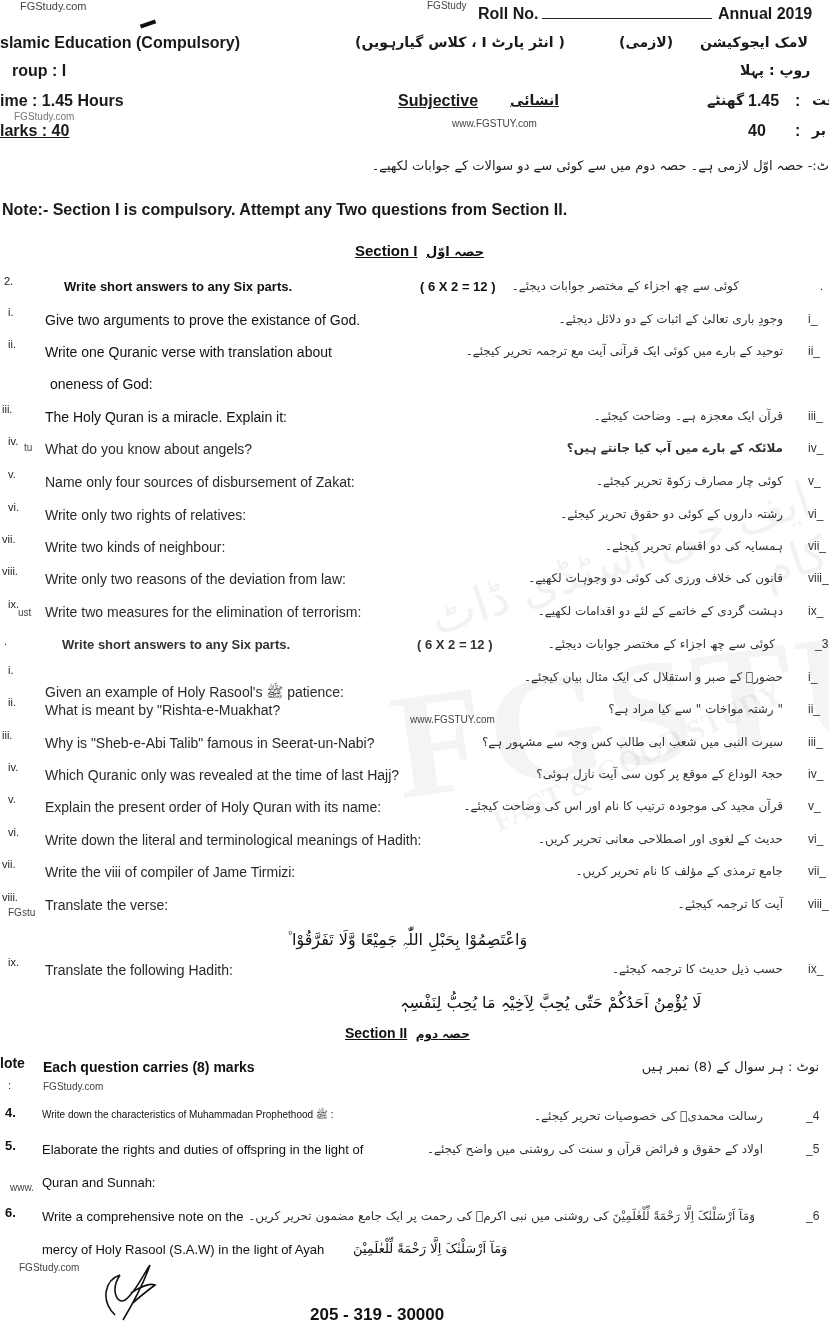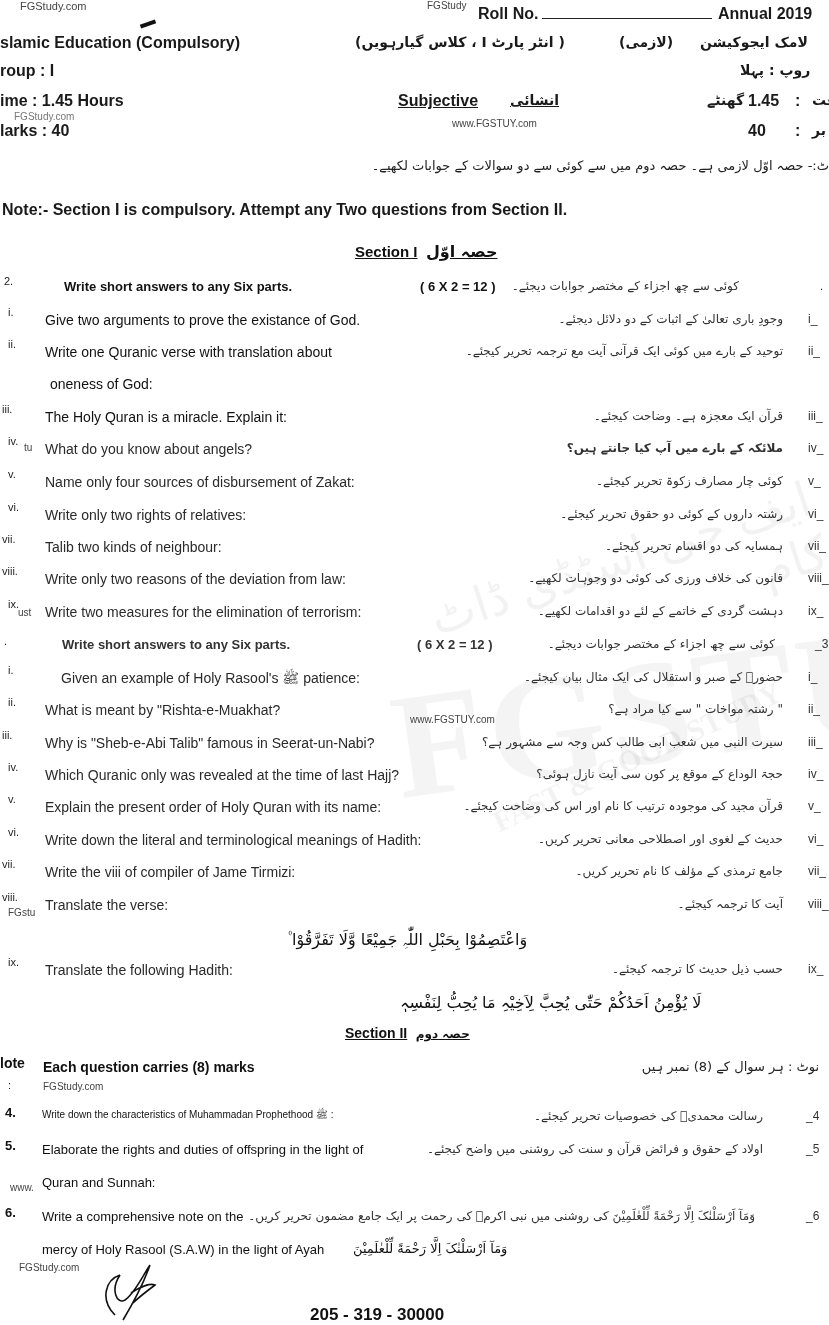--- a/index.html
+++ b/index.html
@@ -57,45 +57,45 @@
 </div>
 <div class="abs hdr" style="left:718px; top:5px;">Annual 2019</div>
 
 <div class="abs" style="left:140px; top:22px; width:16px; height:4px; background:#111; transform:rotate(-20deg);"></div>
 
 <div class="abs hdr" style="left:0px; top:34px;">slamic Education  (Compulsory)</div>
 <div class="abs hdr-ur urdu" style="left:355px; top:34px;">( انٹر پارٹ I ، کلاس گیارہویں)</div>
 <div class="abs hdr-ur urdu" style="left:619px; top:34px;">(لازمی)</div>
 <div class="abs hdr-ur urdu" style="left:700px; top:34px;">لامک ایجوکیشن</div>
 
-<div class="abs hdr" style="left:0px; top:62px;">roup : I</div>
+<div class="abs hdr" style="left:12px; top:62px;">roup : I</div>
 <div class="abs hdr-ur urdu" style="left:740px; top:62px;">روپ  :  پہلا</div>
 
 <div class="abs hdr" style="left:0px; top:92px;">ime   : 1.45  Hours</div>
 <div class="abs hdr underline" style="left:398px; top:92px;">Subjective</div>
 <div class="abs hdr-ur urdu underline" style="left:510px; top:92px;">انشائی</div>
 <div class="abs hdr-ur urdu" style="left:707px; top:92px;">گھنٹے</div>
 <div class="abs hdr" style="left:748px; top:92px;">1.45</div>
 <div class="abs hdr" style="left:795px; top:92px;">:</div>
 <div class="abs hdr-ur urdu" style="left:812px; top:92px;">قت</div>
 
 <div class="abs small-wm" style="left:14px; top:111px; color:#777;">FGStudy.com</div>
 <div class="abs small-wm" style="left:452px; top:118px;">www.FGSTUY.com</div>
 
-<div class="abs hdr" style="left:0px; top:122px;">larks : 40</div>
+<div class="abs hdr" style="left:0px; top:122px;text-decoration:underline;">larks : 40</div>
 <div class="abs hdr" style="left:748px; top:122px;">40</div>
 <div class="abs hdr" style="left:795px; top:122px;">:</div>
 <div class="abs hdr-ur urdu" style="left:812px; top:122px;">بر</div>
 
 <div class="abs urdu" style="right:0px; top:158px; font-size:13px; color:#222;">ٹ:- حصہ اوّل لازمی ہے۔ حصہ دوم میں سے کوئی سے دو سوالات کے جوابات لکھیے۔</div>
 <div class="abs bold" style="left:2px; top:201px; font-size:16px; color:#1a1a1a;">Note:- Section I is compulsory. Attempt any Two questions from Section II.</div>
 
 <div class="abs" style="left:355px; top:242px;">
   <span class="section-head">Section I</span>
-  <span class="section-head urdu" style="font-size:16px; margin-left:4px;">حصہ اوّل</span>
+  <span class="section-head urdu" style="font-size:13px; margin-left:4px;">حصہ اوّل</span>
 </div>
 
 <div class="abs q-num" style="left:4px; top:275px;">2.</div>
 <div class="abs bold" style="left:64px; top:279px; font-size:13px;">Write short answers to any Six parts.</div>
 <div class="abs bold" style="left:420px; top:279px; font-size:13px;">( 6 X 2 = 12 )</div>
 <div class="abs q-ur urdu" style="right:90px; top:279px;">کوئی سے چھ اجزاء کے مختصر جوابات دیجئے۔</div>
 <div class="abs q-num" style="left:820px; top:280px;">.</div>
 
 <div id="q2-parts">
     <div class="abs q-num" style="left: 8px; top: 306px;">i.</div>
@@ -117,42 +117,42 @@
     <div class="abs q-ur-num" style="left: 808px; top: 441px;">iv_</div>
     <div class="abs q-num" style="left: 8px; top: 468px;">v.</div>
     <div class="abs q-text" style="left: 45px; top: 474px;">Name only four sources of disbursement of Zakat:</div>
     <div class="abs q-ur urdu" style="right: 46px; top: 474px;">کوئی چار مصارف زکوۃ تحریر کیجئے۔</div>
     <div class="abs q-ur-num" style="left: 808px; top: 474px;">v_</div>
     <div class="abs q-num" style="left: 8px; top: 501px;">vi.</div>
     <div class="abs q-text" style="left: 45px; top: 507px;">Write only two rights of relatives:</div>
     <div class="abs q-ur urdu" style="right: 46px; top: 507px;">رشتہ داروں کے کوئی دو حقوق تحریر کیجئے۔</div>
     <div class="abs q-ur-num" style="left: 808px; top: 507px;">vi_</div>
     <div class="abs q-num" style="left: 2px; top: 533px;">vii.</div>
-    <div class="abs q-text" style="left: 45px; top: 539px;">Talib two kinds of neighbour:</div>
+    <div class="abs q-text" style="left: 45px; top: 539px;">Write two kinds of neighbour:</div>
     <div class="abs q-ur urdu" style="right: 46px; top: 539px;">ہمسایہ کی دو اقسام تحریر کیجئے۔</div>
     <div class="abs q-ur-num" style="left: 808px; top: 539px;">vii_</div>
     <div class="abs q-num" style="left: 2px; top: 565px;">viii.</div>
     <div class="abs q-text" style="left: 45px; top: 571px;">Write only two reasons of the deviation from law:</div>
     <div class="abs q-ur urdu" style="right: 46px; top: 571px;">قانون کی خلاف ورزی کی کوئی دو وجوہات لکھیے۔</div>
     <div class="abs q-ur-num" style="left: 808px; top: 571px;">viii_</div>
     <div class="abs q-num" style="left: 8px; top: 598px;">ix.</div>
     <div class="abs q-text" style="left: 45px; top: 604px;">Write two measures for the elimination of terrorism:</div>
     <div class="abs q-ur urdu" style="right: 46px; top: 604px;">دہشت گردی کے خاتمے کے لئے دو اقدامات لکھیے۔</div>
     <div class="abs q-ur-num" style="left: 808px; top: 604px;">ix_</div>
   </div>
 
 <div class="abs q-num" style="left:4px; top:635px;">.</div>
 <div class="abs bold" style="left:62px; top:637px; font-size:13px; color:#333;">Write short answers to any Six parts.</div>
 <div class="abs bold" style="left:417px; top:637px; font-size:13px; color:#333;">( 6 X 2 = 12 )</div>
 <div class="abs q-ur urdu" style="right:54px; top:637px;">کوئی سے چھ اجزاء کے مختصر جوابات دیجئے۔</div>
 <div class="abs q-ur-num" style="left:815px; top:637px;">_3</div>
 
 <div id="q3-parts">
     <div class="abs q-num" style="left: 8px; top: 664px;">i.</div>
-    <div class="abs q-text" style="left: 45px; top: 670px; margin-left: 16px;">Given an example of Holy Rasool's ﷺ patience:</div>
+    <div class="abs q-text" style="left: 45px; top: 684px;">Given an example of Holy Rasool's ﷺ patience:</div>
     <div class="abs q-ur urdu" style="right: 46px; top: 670px;">حضورؐ کے صبر و استقلال کی ایک مثال بیان کیجئے۔</div>
     <div class="abs q-ur-num" style="left: 808px; top: 670px;">i_</div>
     <div class="abs q-num" style="left: 8px; top: 696px;">ii.</div>
     <div class="abs q-text" style="left: 45px; top: 702px;">What is meant by "Rishta-e-Muakhat?</div>
     <div class="abs q-ur urdu" style="right: 46px; top: 702px;">" رشتہ مواخات " سے کیا مراد ہے؟</div>
     <div class="abs q-ur-num" style="left: 808px; top: 702px;">ii_</div>
     <div class="abs q-num" style="left: 2px; top: 729px;">iii.</div>
     <div class="abs q-text" style="left: 45px; top: 735px;">Why is "Sheb-e-Abi Talib" famous in Seerat-un-Nabi?</div>
     <div class="abs q-ur urdu" style="right: 46px; top: 735px;">سیرت النبی میں شعب ابی طالب کس وجہ سے مشہور ہے؟</div>
     <div class="abs q-ur-num" style="left: 808px; top: 735px;">iii_</div>

